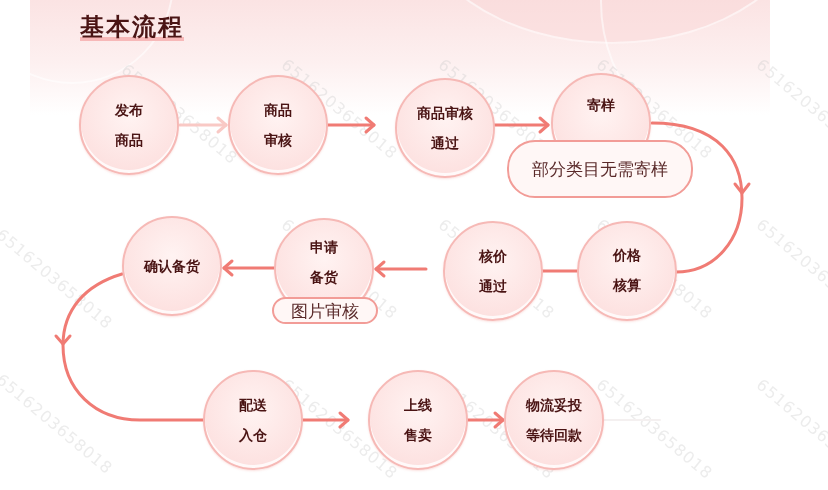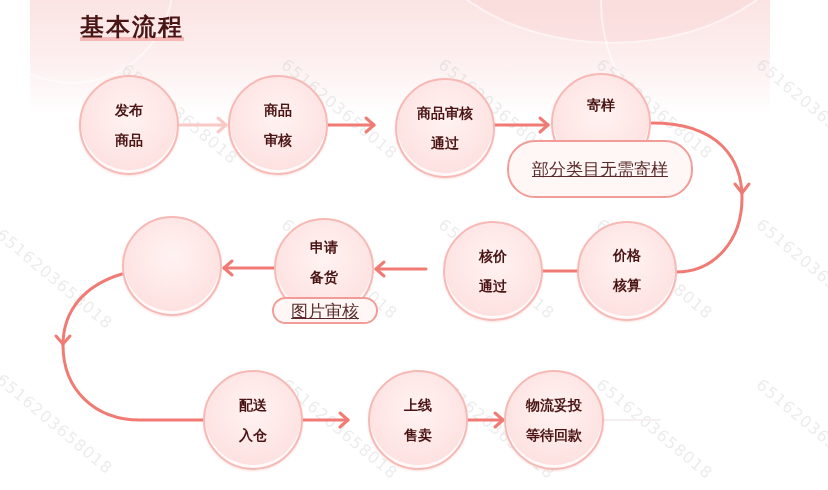--- a/index.html
+++ b/index.html
@@ -36,21 +36,21 @@
     display: block; font-size: 14px; font-weight: bold; color: #4a1414;
     line-height: 30px; white-space: nowrap;
   }
   .node.single span { line-height: 28px; }
   .note {
     position: absolute; border: 2px solid #f29c97; border-radius: 28px;
     background: #fff7f6; box-sizing: border-box;
     display: flex; flex-direction: column; align-items: center; justify-content: center;
   }
   .note span {
-    display: block; font-size: 17px; color: #5a2a2a; line-height: 24px; white-space: nowrap; text-decoration: underline;
+    display: block; font-size: 17px; color: #5a2a2a; line-height: 24px; white-space: nowrap;
   }
   .wm {
     position: absolute; font-size: 16px; color: rgba(200,200,200,0.35);
     transform: rotate(40deg); transform-origin: left top; white-space: nowrap;
     pointer-events: none; letter-spacing: 1px;
   }
 </style>
 </head>
 <body>
 
@@ -147,20 +147,21 @@
   <span>通过</span>
 </div>
 <div class="node" style="left:274px;top:218px;justify-content:flex-start;padding-top:12px;">
   <span>申请</span>
   <span>备货</span>
 </div>
 <div class="note" style="left:272px;top:297px;width:106px;height:27px;">
   <span>图片审核</span>
 </div>
 <div class="node" style="left:122px;top:216px;">
+  <span>确认备货</span>
 </div>
 
 <div class="node" style="left:203px;top:370px;">
   <span>配送</span>
   <span>入仓</span>
 </div>
 <div class="node" style="left:368px;top:370px;">
   <span>上线</span>
   <span>售卖</span>
 </div>

